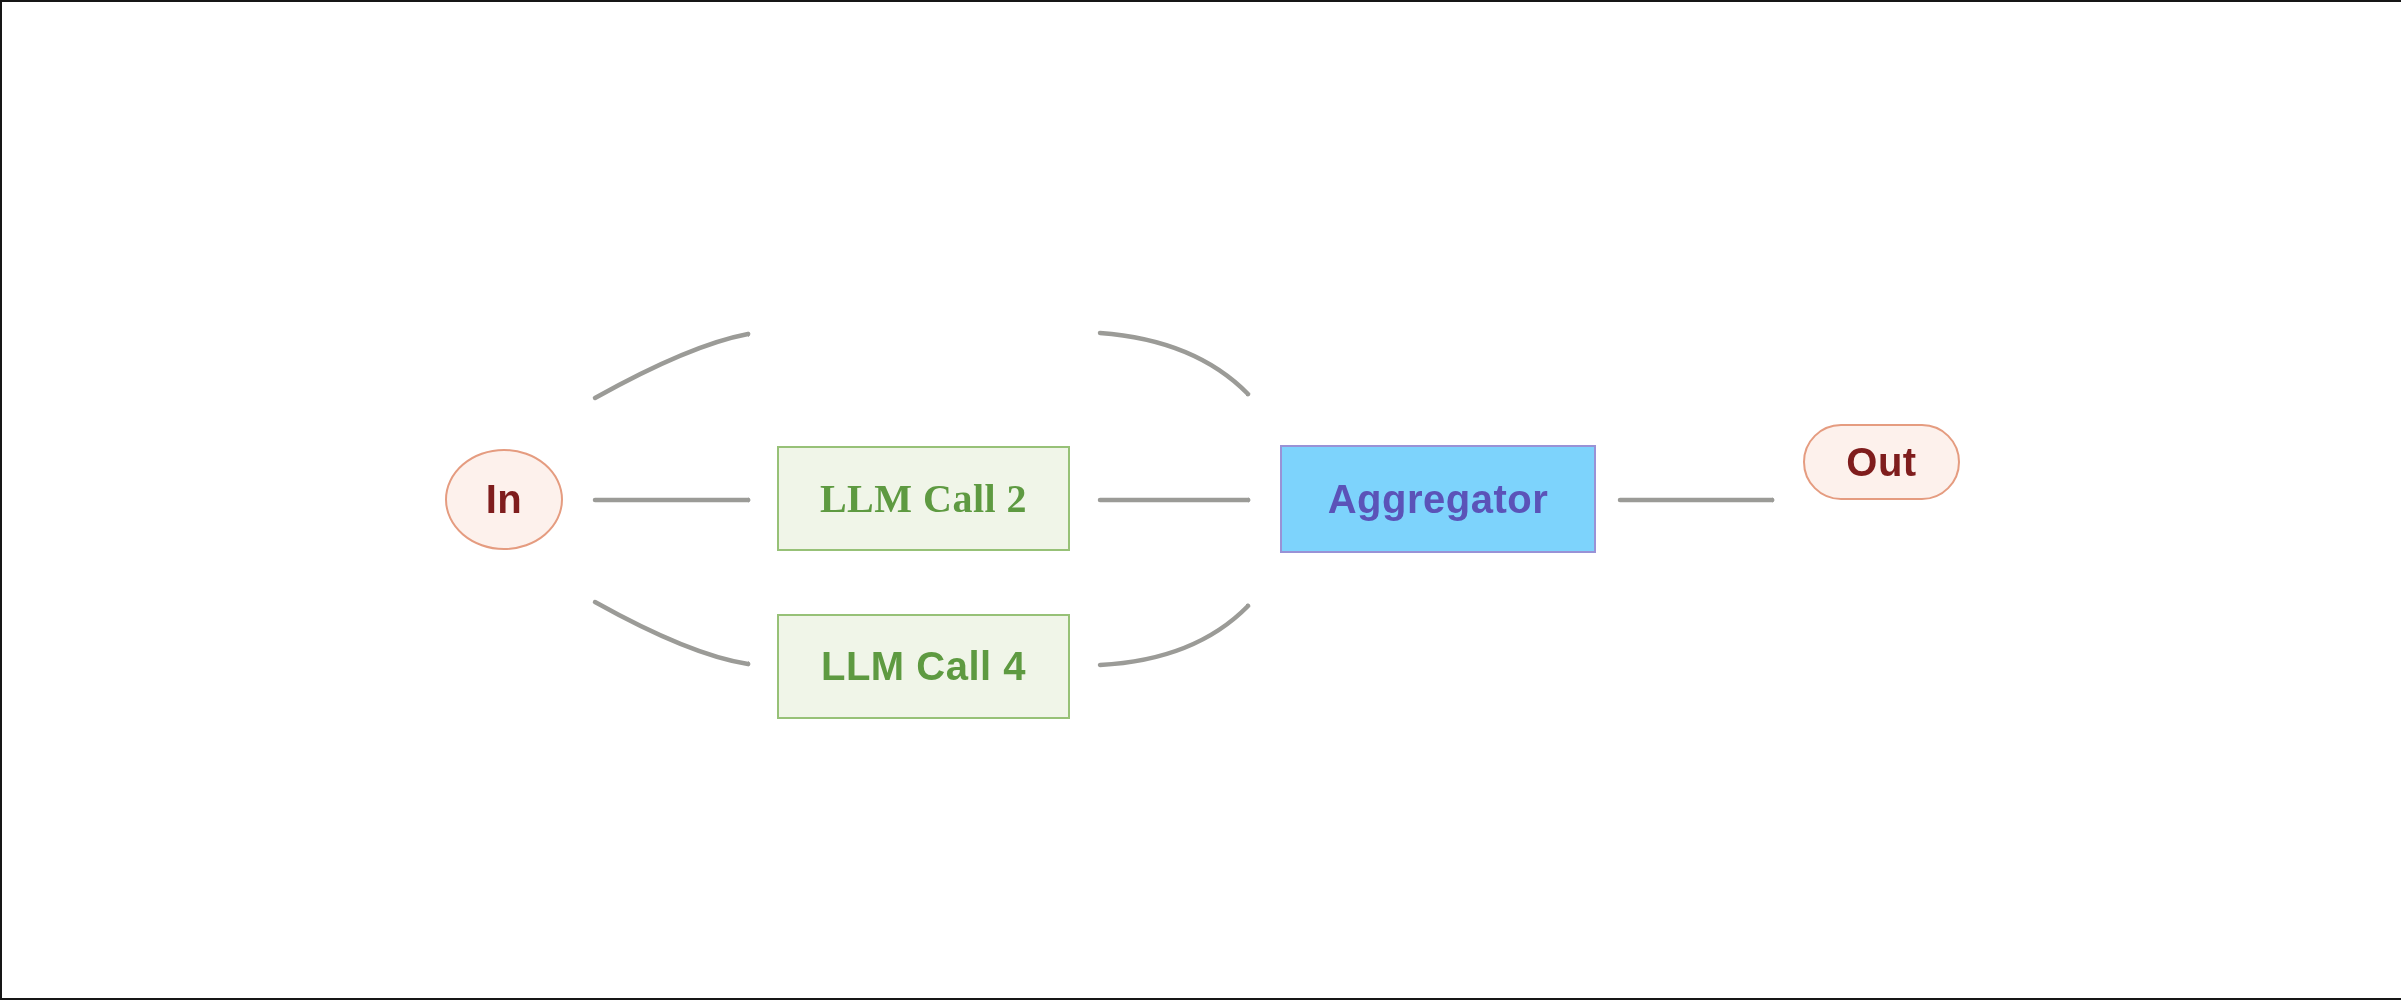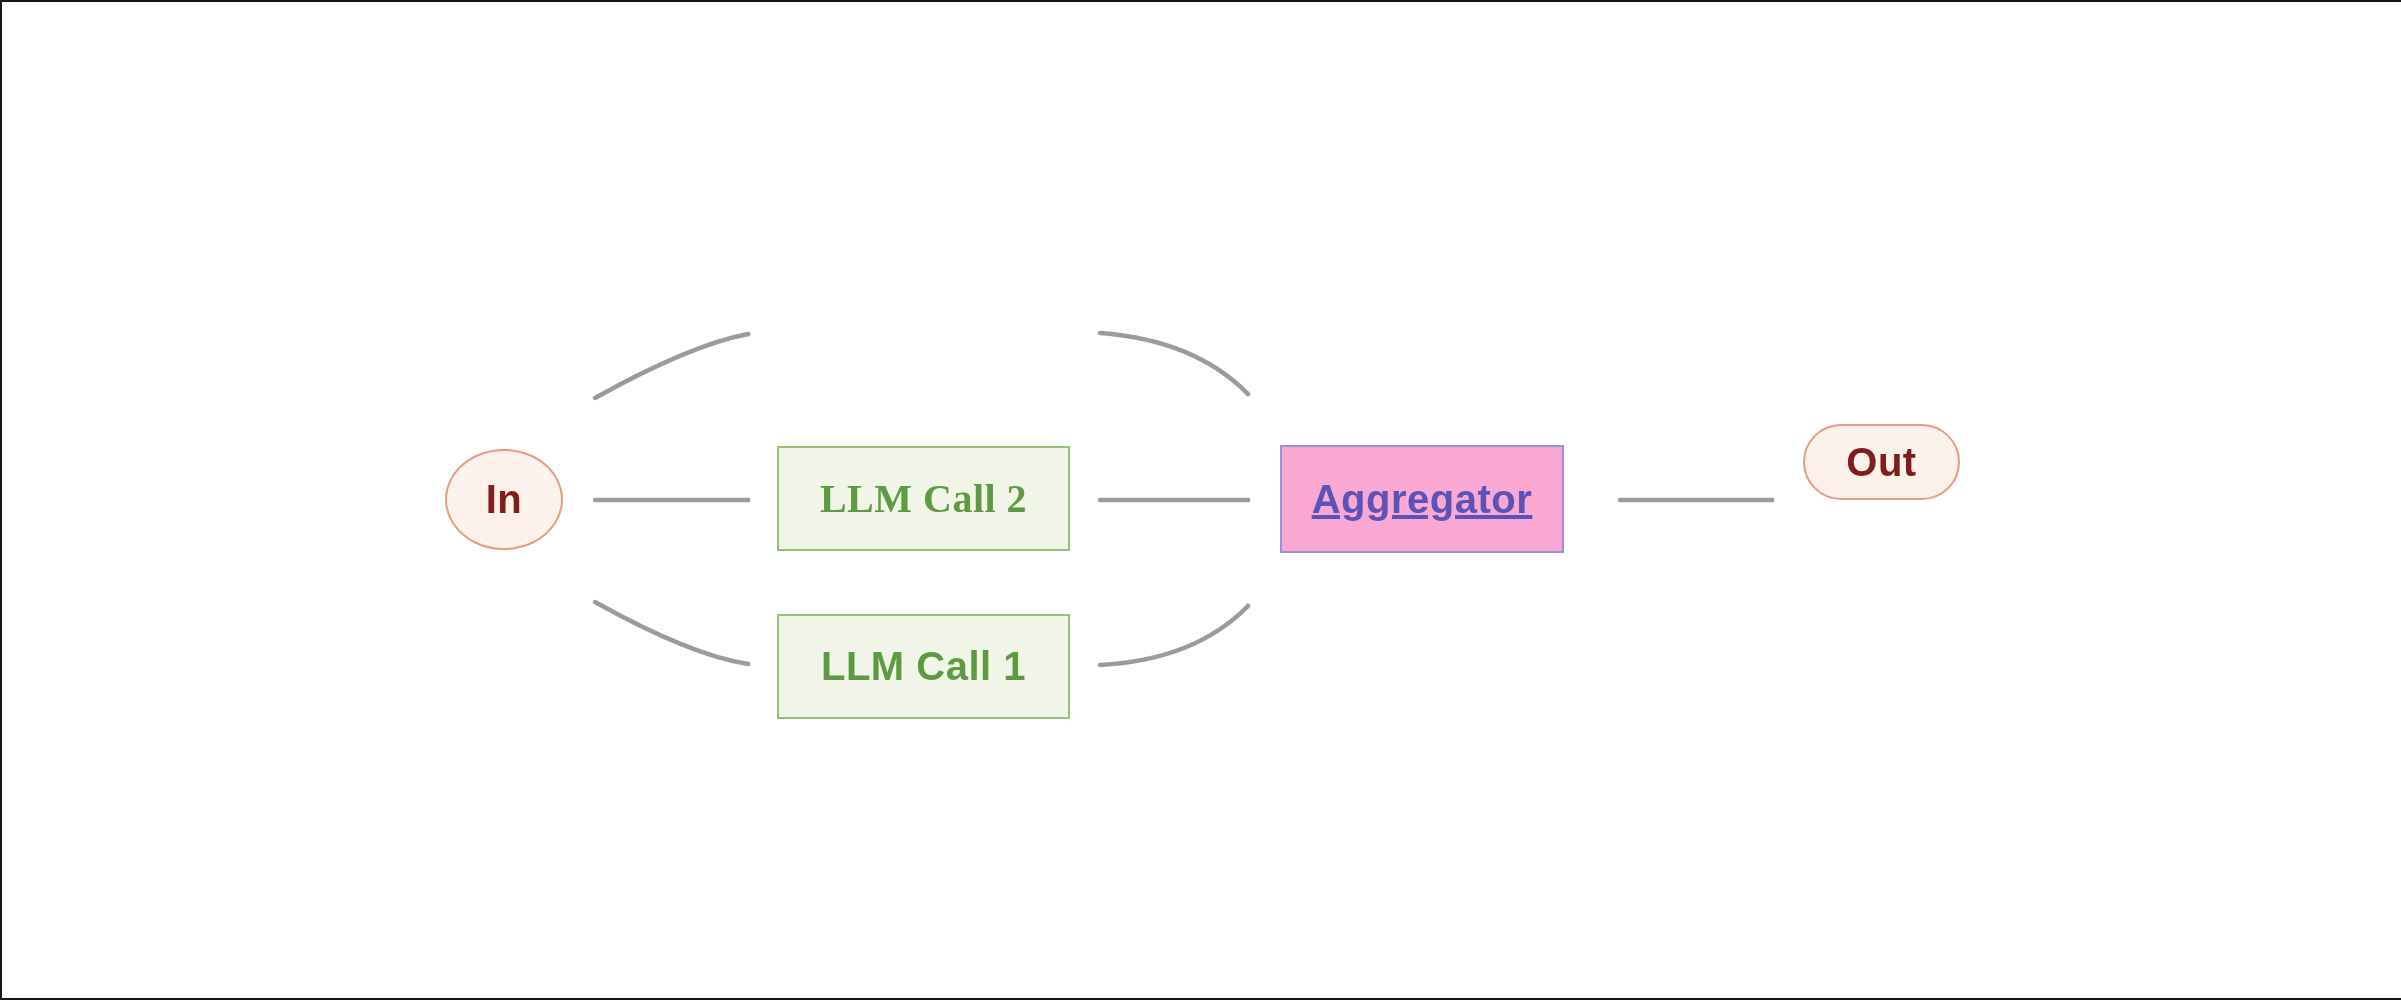--- a/index.html
+++ b/index.html
@@ -47,28 +47,27 @@
     left: 777px;
     width: 293px;
     height: 105px;
   }
   #node-llm1 { top: 277px; }
   #node-llm2 { top: 446px; font-family: Liberation Serif, serif; }
   #node-llm3 { top: 614px; }
 
   
   .agg-box {
-    background: #f9a8d4;
+    background: #7dd3fc;
     border: 2.5px solid #9992D6;
     color: #5B53B8;
     left: 1280px;
     top: 445px;
-    width: 284px;
+    width: 316px;
     height: 108px;
-    text-decoration: underline;
   }
 
   #arrows {
     position: absolute;
     left: 0;
     top: 0;
     width: 2401px;
     height: 1000px;
     pointer-events: none;
   }
@@ -107,21 +106,21 @@
   <div id="node-in" class="node terminal">
     <span>In</span>
   </div>
 
 
   <div id="node-llm2" class="node llm-box">
     <span>LLM Call 2</span>
   </div>
 
   <div id="node-llm3" class="node llm-box">
-    <span>LLM Call 1</span>
+    <span>LLM Call 4</span>
   </div>
 
   <div class="node agg-box">
     <span>Aggregator</span>
   </div>
 
   <div id="node-out" class="node terminal">
     <span>Out</span>
   </div>
 

